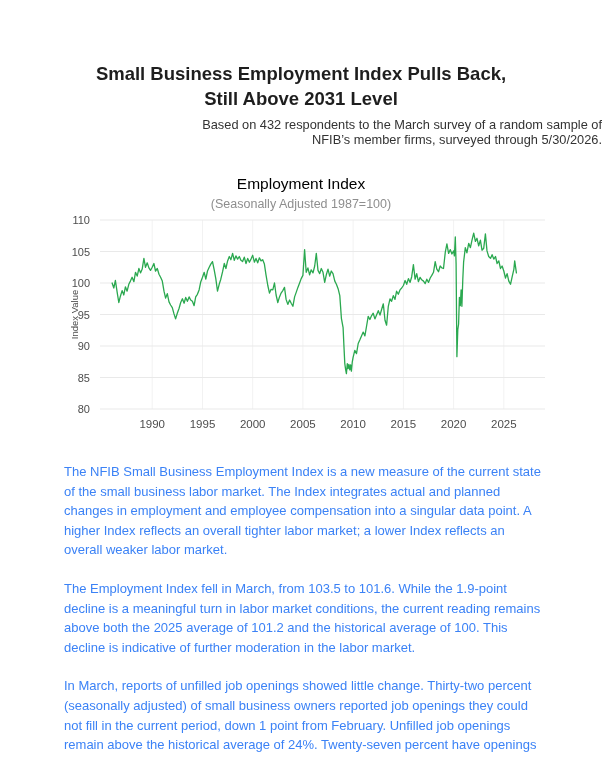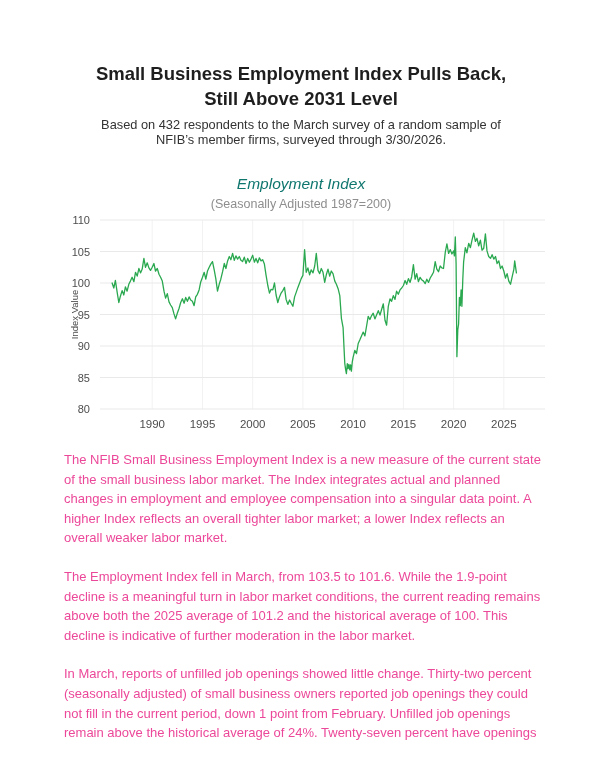--- a/index.html
+++ b/index.html
@@ -16,71 +16,70 @@
   .report-title {
     margin: 0;
     text-align: center;
     font-size: 18.5px;
     line-height: 24.5px;
     font-weight: 700;
     color: #1e1e1e;
   }
   .report-subtitle {
     margin-top: 6px;
-    text-align: center;
+    text-align: right;
     font-size: 12.8px;
     line-height: 15px;
     color: #333333;
   }
   .chart-block { margin-top: 28px; }
   .chart-title {
     text-align: center;
     font-size: 15.5px;
-    color: #0f766e;
-    font-style: italic;
+    color: #000000;
   }
   .chart-subtitle {
     text-align: center;
     font-size: 12.5px;
     color: #8e8e8e;
     margin-top: 4px;
   }
   svg.chart {
     display: block;
     margin-top: 4px;
   }
   svg.chart text { font-family: "Liberation Sans", sans-serif; }
   .body-text {
-    margin: 17px 64px 0 64px;
+    margin: 29px 64px 0 64px;
     width: 478px;
     font-size: 13px;
     line-height: 19.6px;
-    color: #ec4899;
+    color: #3b82f6;
   }
   .body-text p { margin: 0 0 19px 0; }
 </style>
 </head>
 <body>
 
 <div class="page">
 
   <div class="header">
     <h1 class="report-title">
       <div>Small Business Employment Index Pulls Back,</div>
       <div>Still Above 2031 Level</div>
     </h1>
     <div class="report-subtitle">
       <div>Based on 432 respondents to the March survey of a random sample of</div>
-      <div>NFIB’s member firms, surveyed through 3/30/2026.</div>
+      <div>NFIB’s member firms, surveyed through 5/30/2026.</div>
     </div>
   </div>
 
   <div class="chart-block">
     <div class="chart-title">Employment Index</div>
-    <div class="chart-subtitle">(Seasonally Adjusted 1987=200)</div>
+    <div class="chart-subtitle">(Seasonally Adjusted 1987=100)</div>
     <svg class="chart" width="602" height="218" viewBox="0 0 602 218">
         <line x1="152.2" y1="5" x2="152.2" y2="194" stroke="#f2f2f2" stroke-width="1"></line>
         <line x1="202.5" y1="5" x2="202.5" y2="194" stroke="#f2f2f2" stroke-width="1"></line>
         <line x1="252.7" y1="5" x2="252.7" y2="194" stroke="#f2f2f2" stroke-width="1"></line>
         <line x1="302.9" y1="5" x2="302.9" y2="194" stroke="#f2f2f2" stroke-width="1"></line>
         <line x1="353.1" y1="5" x2="353.1" y2="194" stroke="#f2f2f2" stroke-width="1"></line>
         <line x1="403.4" y1="5" x2="403.4" y2="194" stroke="#f2f2f2" stroke-width="1"></line>
         <line x1="453.6" y1="5" x2="453.6" y2="194" stroke="#f2f2f2" stroke-width="1"></line>
         <line x1="503.8" y1="5" x2="503.8" y2="194" stroke="#f2f2f2" stroke-width="1"></line>
         <line x1="100" y1="194.0" x2="545" y2="194.0" stroke="#e9e9e9" stroke-width="1"></line>

